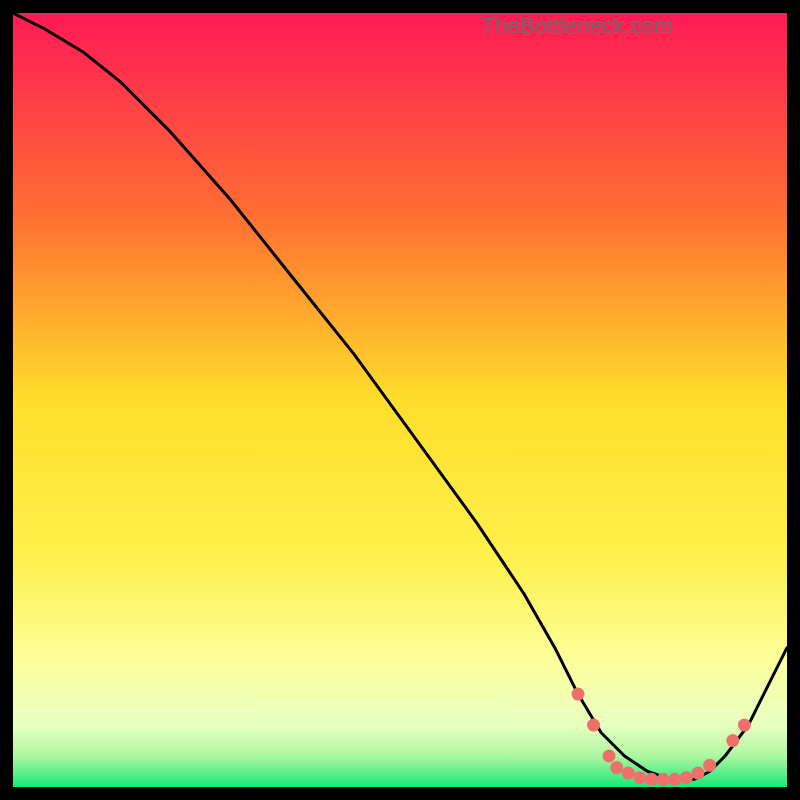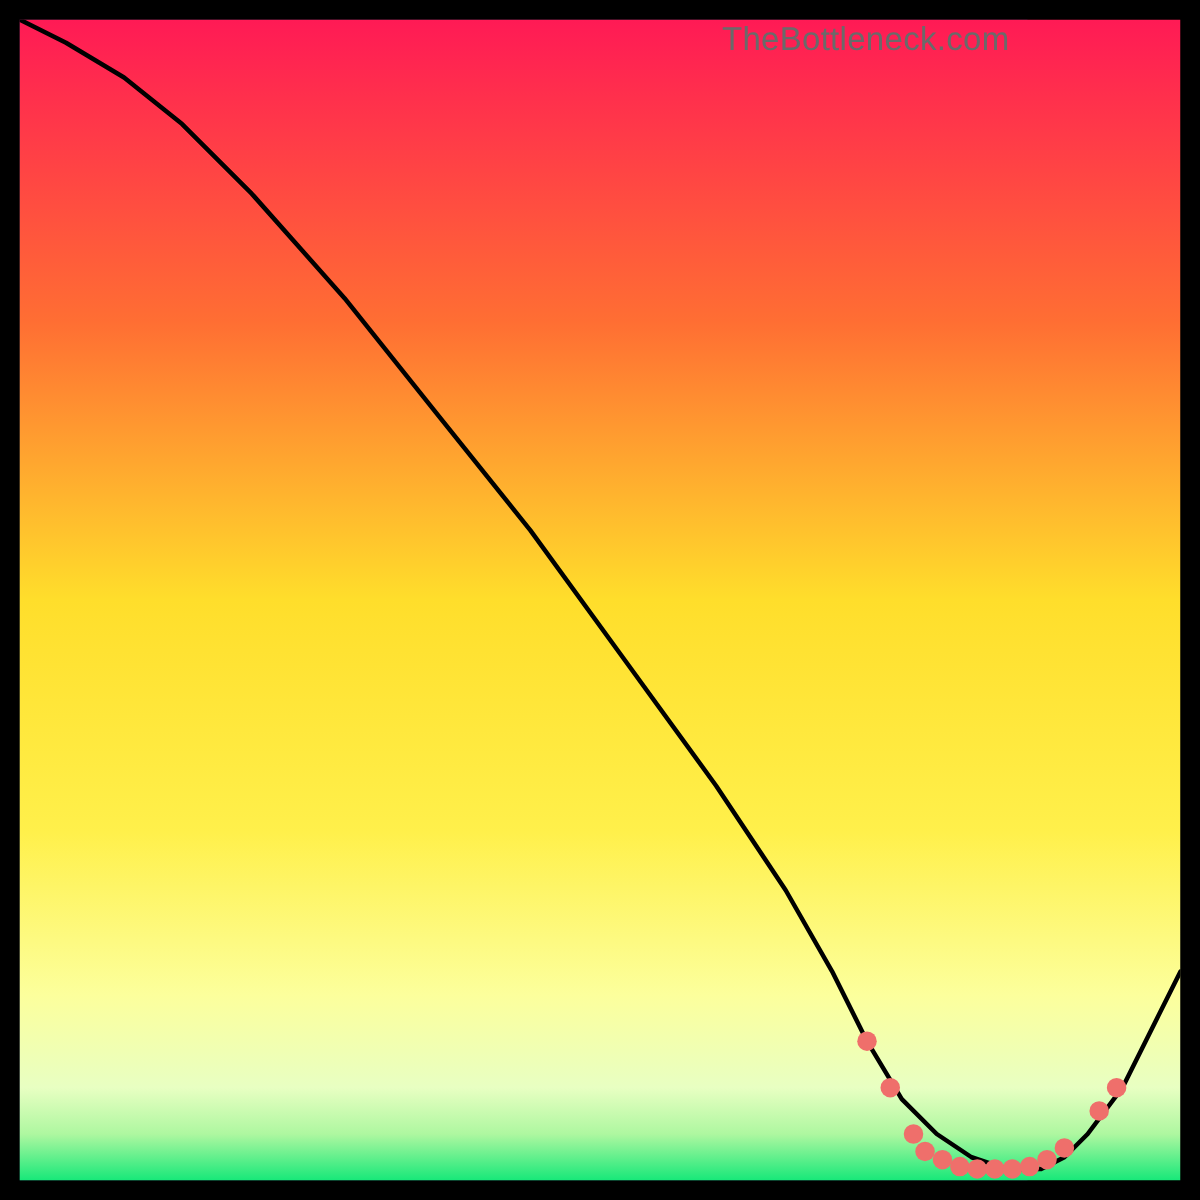--- a/index.html
+++ b/index.html
@@ -10,21 +10,21 @@
     background: #000;
     overflow: hidden;
     font-family: Arial, Helvetica, sans-serif;
   }
   .frame {
     position: absolute;
     left: 13px;
     top: 13px;
     width: 672px;
     height: 774px;
-    background: #0f172a;
+    background: #e5e5e5;
   }
   .plot-bg {
     position: absolute;
     left: 0;
     top: 0;
     width: 774px;
     height: 774px;
   }
   .watermark {
     position: absolute;

